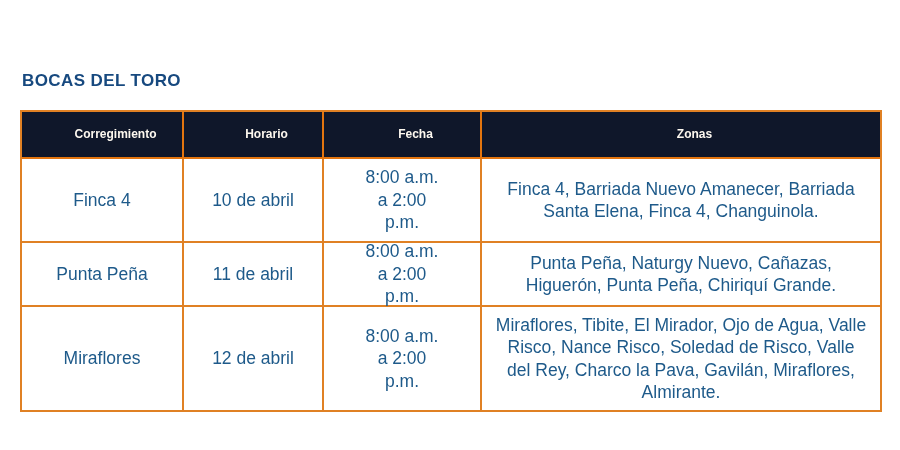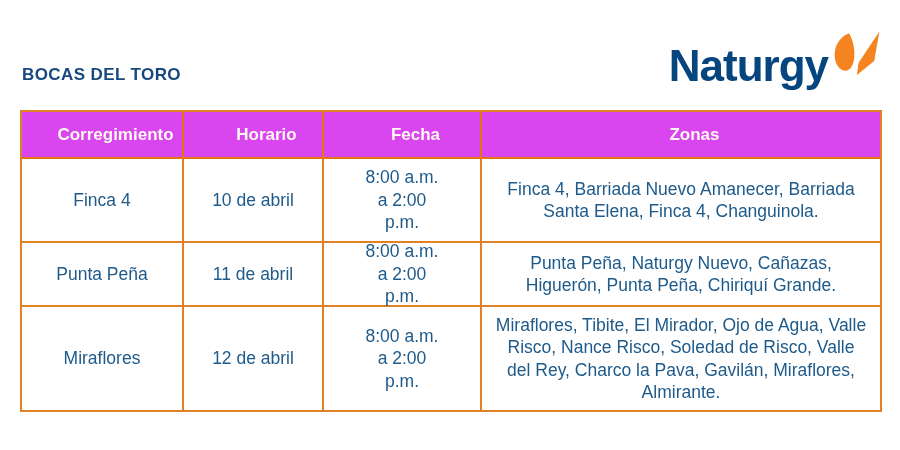--- a/index.html
+++ b/index.html
@@ -12,21 +12,21 @@
     position: relative;
     width: 900px;
     height: 450px;
     background: #ffffff;
     overflow: hidden;
   }
   
   .region-title {
     position: absolute;
     left: 22px;
-    top: 65px;
+    top: 71px;
     font-size: 17px;
     font-weight: 700;
     letter-spacing: 0.4px;
     color: #17497F;
   }
   .logo {
     position: absolute;
     top: 28px;
     right: 18px;
     display: flex;
@@ -66,25 +66,25 @@
     border-bottom: 2px solid #E08124;
     box-sizing: border-box;
     color: #1E5A8A;
     font-size: 17.5px;
     line-height: 1.28;
     background: #ffffff;
   }
   .cell.last-col { border-right: none; }
   .cell.last-row { border-bottom: none; }
   .cell.head {
-    background: #d946ef;
+    background: #0f172a;
     border-color: #E3750F;
     color: #FDF8EF;
     font-weight: 700;
-    font-size: 17px;
+    font-size: 12px;
     padding-left: 27px;
   }
   .cell.horario { padding: 0 39px; }
   .cell.zonas   { padding: 0 12px; }
   
   .footer-hashtag {
     position: absolute;
     left: 0;
     top: 416px;
     width: 100%;
@@ -95,27 +95,20 @@
     letter-spacing: 0.2px;
   }
 </style>
 </head>
 <body>
 
 <div class="canvas">
 
   <div class="region-title">BOCAS DEL TORO</div>
 
-  <div class="logo">
-    <span class="logo-text">Naturgy</span>
-    <svg class="butterfly" viewBox="0 0 60 58" aria-hidden="true">
-      <path d="M22 4 C9 9 2 24 7 38 C10 46 18 50 23 45 C30 38 30 18 22 4 Z" fill="#F5831F"></path>
-      <path d="M33 38 L57 2 L51 36 L31 52 Z" fill="#F5831F"></path>
-    </svg>
-  </div>
 
   <div class="schedule-table">
 
     <div class="cell head">Corregimiento</div>
     <div class="cell head">Horario</div>
     <div class="cell head">Fecha</div>
     <div class="cell head last-col">Zonas</div>
 
     <div class="cell">Finca 4</div>
     <div class="cell">10 de abril</div>

